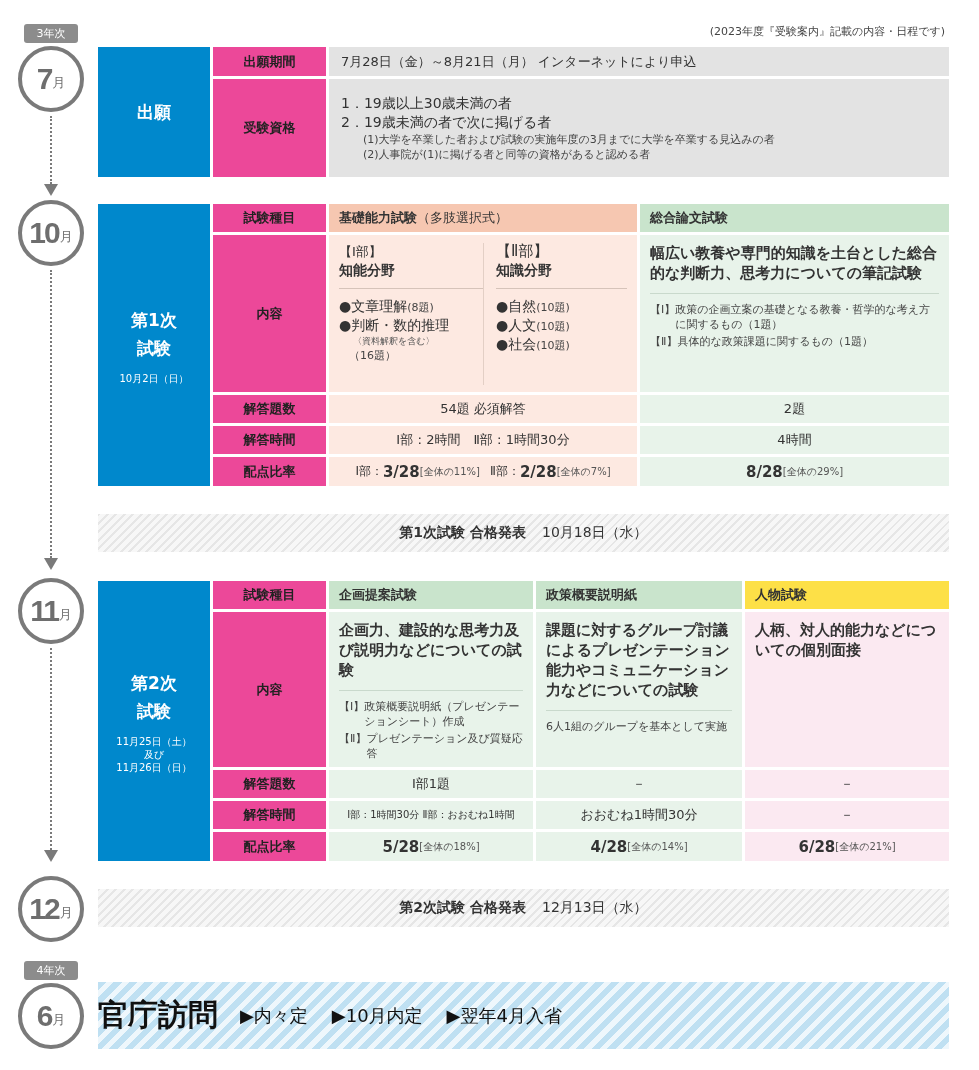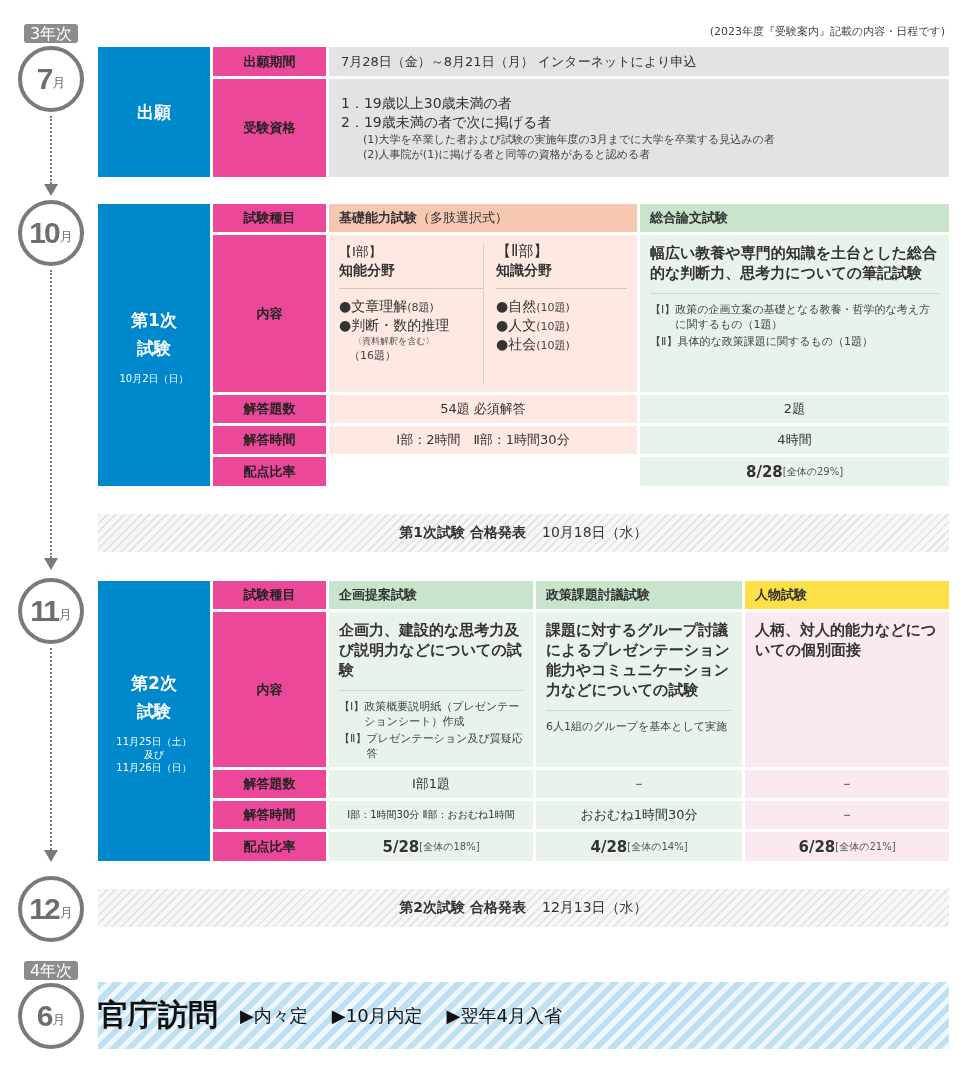--- a/index.html
+++ b/index.html
@@ -3,21 +3,21 @@
 <meta charset="utf-8">
 <style>
   * { box-sizing: border-box; margin: 0; padding: 0; }
   html, body { width: 979px; height: 1070px; background: #ffffff; overflow: hidden; }
   body { position: relative; font-family: "DejaVu Sans", "Liberation Sans", sans-serif; color: #333; }
 
   .note { position: absolute; top: 24px; right: 34px; font-size: 11px; color: #444; }
 
   
   .year-badge { position: absolute; left: 24px; width: 54px; height: 19px; background: #8c8c8c; color: #fff;
-    font-size: 16px; text-align: center; line-height: 19px; border-radius: 3px; }
+    font-size: 11px; text-align: center; line-height: 19px; border-radius: 3px; }
   .month { position: absolute; left: 18px; width: 66px; height: 66px; border: 4px solid #7a7a7a; border-radius: 50%;
     background: #fff; display: flex; align-items: center; justify-content: center; color: #6e6e6e; }
   .month .num { font-size: 30px; font-weight: bold; letter-spacing: -2px; font-family: "Liberation Sans", sans-serif; }
   .month .unit { font-size: 13px; margin-left: 1px; margin-top: 8px; }
   .dots { position: absolute; left: 50px; width: 2px; border-left: 2px dotted #7a7a7a; }
   .arrow { position: absolute; left: 44px; width: 0; height: 0; border-left: 7px solid transparent;
     border-right: 7px solid transparent; border-top: 12px solid #7a7a7a; }
 
   
   .block { position: absolute; left: 98px; width: 851px; }
@@ -159,20 +159,28 @@
     <div class="small" style="display:flex;margin-top:2px;">
         <span>【Ⅱ】</span>
         <span>具体的な政策課題に関するもの（1題）</span>
       </div>
   </div>
 
   <div class="cell salmon center" style="left:231px;top:191px;width:308px;height:28px;">54題 必須解答</div>
   <div class="cell green center" style="left:542px;top:191px;width:309px;height:28px;">2題</div>
   <div class="cell salmon center" style="left:231px;top:222px;width:308px;height:28px;">Ⅰ部：2時間　Ⅱ部：1時間30分</div>
   <div class="cell green center" style="left:542px;top:222px;width:309px;height:28px;">4時間</div>
+  <div class="cell salmon center ratio" style="left:231px;top:253px;width:308px;height:29px;font-size:12px;">
+    <span>Ⅰ部：</span>
+      <b>3/28</b>
+      <span class="tiny">[全体の11%]</span>
+    <span style="margin-left:10px;">Ⅱ部：</span>
+      <b>2/28</b>
+      <span class="tiny">[全体の7%]</span>
+  </div>
   <div class="cell green center ratio" style="left:542px;top:253px;width:309px;height:29px;">
     <b>8/28</b>
       <span class="tiny">[全体の29%]</span>
   </div>
 </div>
 
 <div class="bar" style="top:514px;">
   <b>第1次試験 合格発表</b>
     <span>10月18日（水）</span>
 </div>
@@ -186,21 +194,21 @@
     <div class="date" style="margin-top:0;">11月26日（日）</div>
   </div>
 
   <div class="lbl" style="top:0;height:28px;">試験種目</div>
   <div class="lbl" style="top:31px;height:155px;">内容</div>
   <div class="lbl" style="top:189px;height:28px;">解答題数</div>
   <div class="lbl" style="top:220px;height:28px;">解答時間</div>
   <div class="lbl" style="top:251px;height:29px;">配点比率</div>
 
   <div class="cell green-h hd" style="left:231px;top:0;width:204px;height:28px;">企画提案試験</div>
-  <div class="cell green-h hd" style="left:438px;top:0;width:206px;height:28px;">政策課題討議試験</div>
+  <div class="cell green-h hd" style="left:438px;top:0;width:206px;height:28px;">政策概要説明紙</div>
   <div class="cell pink-h hd" style="left:647px;top:0;width:204px;height:28px;">人物試験</div>
 
   <div class="cell green" style="left:231px;top:31px;width:204px;height:155px;flex-direction:column;align-items:flex-start;padding:8px 10px;">
     <div class="big">企画力、建設的な思考力及び説明力などについての試験</div>
     <div class="sep-g" style="width:100%;"></div>
     <div class="small" style="display:flex;">
         <span>【Ⅰ】</span>
         <span>政策概要説明紙（プレゼンテーションシート）作成</span>
       </div>
     <div class="small" style="display:flex;margin-top:2px;">

